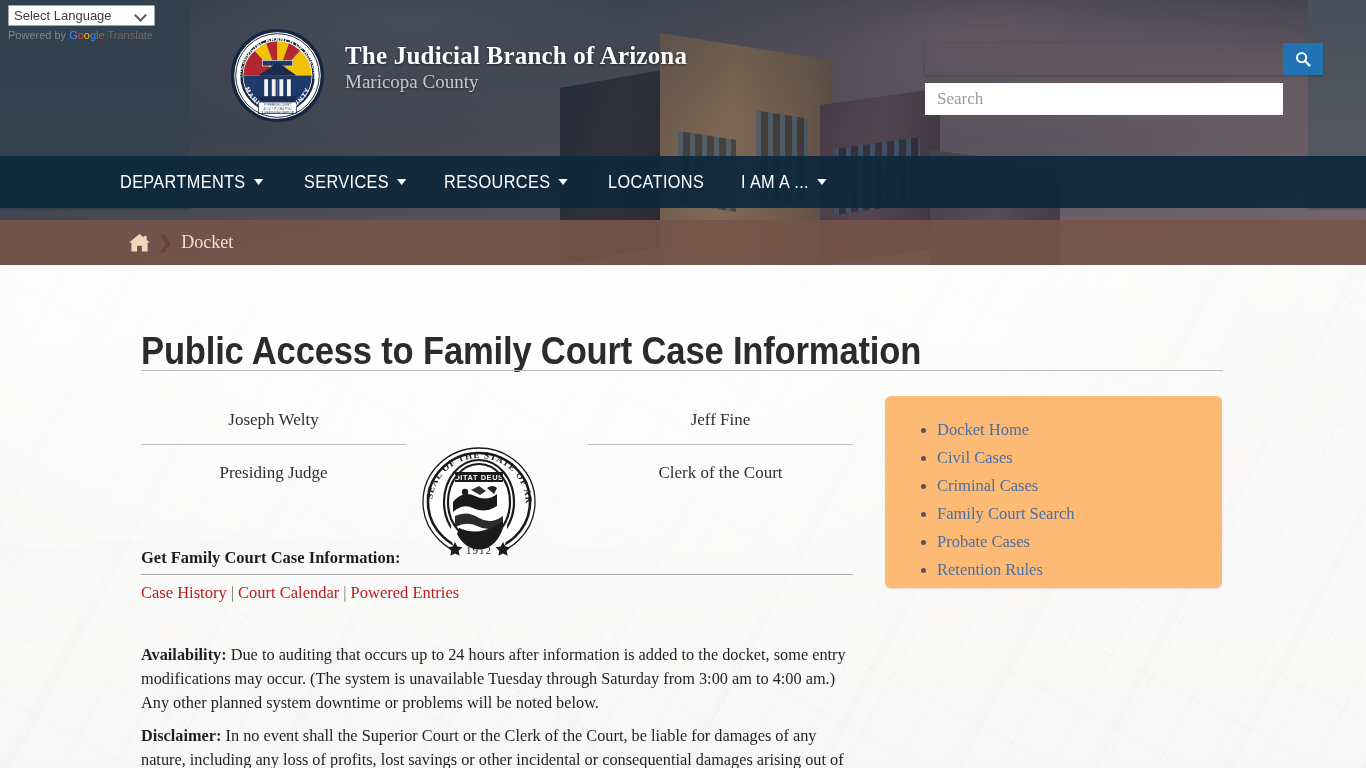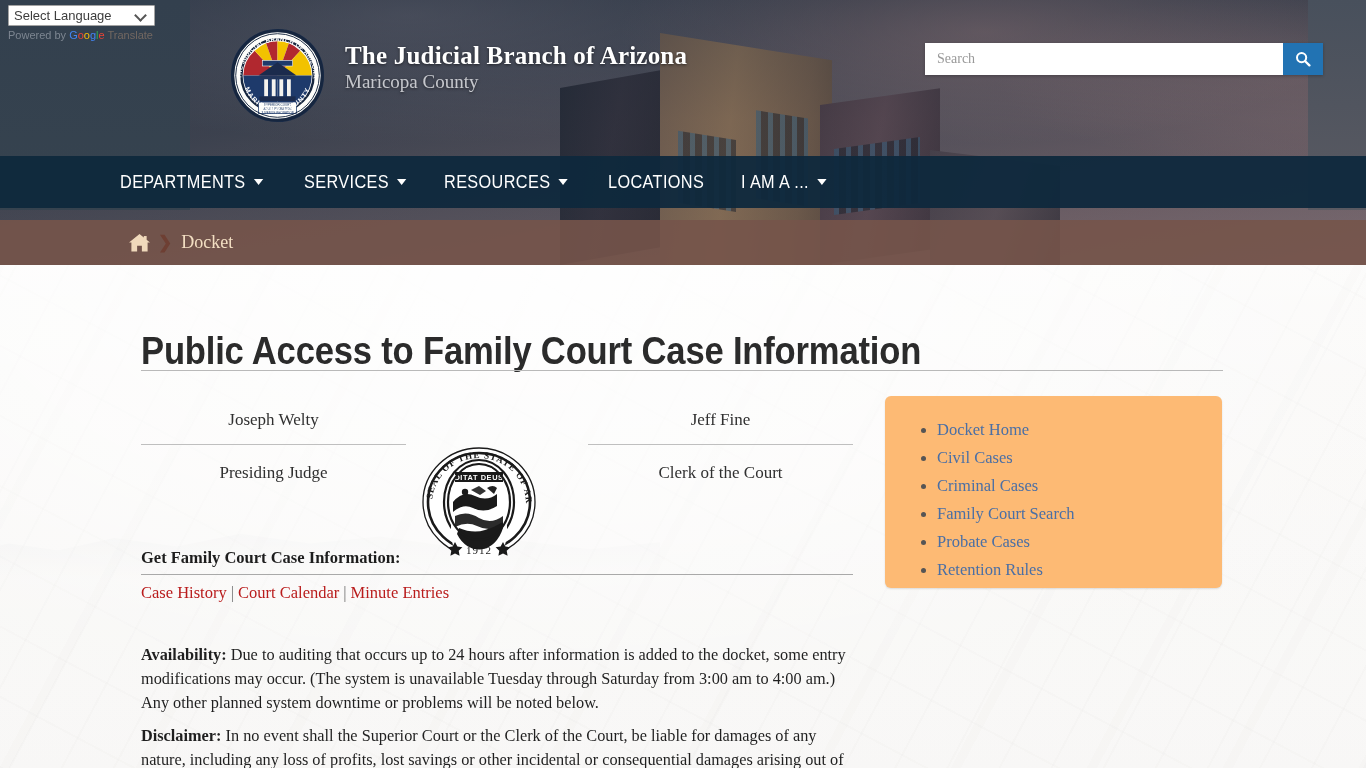--- a/index.html
+++ b/index.html
@@ -159,22 +159,23 @@
 
   
   .search-wrap {
     position: absolute; left: 925px; top: 43px; z-index: 14;
     display: flex; width: 398px; height: 32px;
     box-shadow: 0 1px 3px rgba(0,0,0,.25);
   }
   .search-input {
     flex: 1; height: 32px; border: none; outline: none;
     background: #fff; padding: 0 12px;
-    font-family: "Liberation Serif", serif; font-size: 14px;
+    font-family: "Liberation Serif", serif; font-size: 17px;
     color: #333;
+    margin-top: 40px;
   }
   .search-input::placeholder { color: #999; }
   .search-btn {
     width: 40px; height: 32px; border: none; cursor: pointer;
     background: #2273b3; display:flex; align-items:center; justify-content:center;
   }
 
   
   .nav {
     position: absolute; left: 0; top: 156px; width: 1366px; height: 52px;
@@ -463,21 +464,21 @@
         </defs>
         <text font-size="9.2" font-weight="bold" fill="#1a1a1a" font-family="Liberation Serif, serif" letter-spacing="0.9">
           <textPath href="#azArc" startOffset="50%" text-anchor="middle">GREAT SEAL OF THE STATE OF ARIZONA</textPath>
         </text>
       </svg>
     </div>
 
     <div class="get-head">Get Family Court Case Information:</div>
     <div class="get-rule"></div>
     <div class="get-links">
-      <a>Case History</a><span class="pipe">|</span><a>Court Calendar</a><span class="pipe">|</span><a>Minute Entries</a>
+      <a>Case History</a><span class="pipe">|</span><a>Court Calendar</a><span class="pipe">|</span><a>Powered Entries</a>
     </div>
 
     <p class="para para-avail">
       <b>Availability:</b><span> Due to auditing that occurs up to 24 hours after information is added to the docket, some entry modifications may occur. (The system is unavailable Tuesday through Saturday from 3:00 am to 4:00 am.) Any other planned system downtime or problems will be noted below.</span>
     </p>
 
     <p class="para para-disc">
       <b>Disclaimer:</b><span> In no event shall the Superior Court or the Clerk of the Court, be liable for damages of any nature, including any loss of profits, lost savings or other incidental or consequential damages arising out of your use or inability to use this Internet service. Any and all information contained within the Superior</span>
     </p>
   </div>

